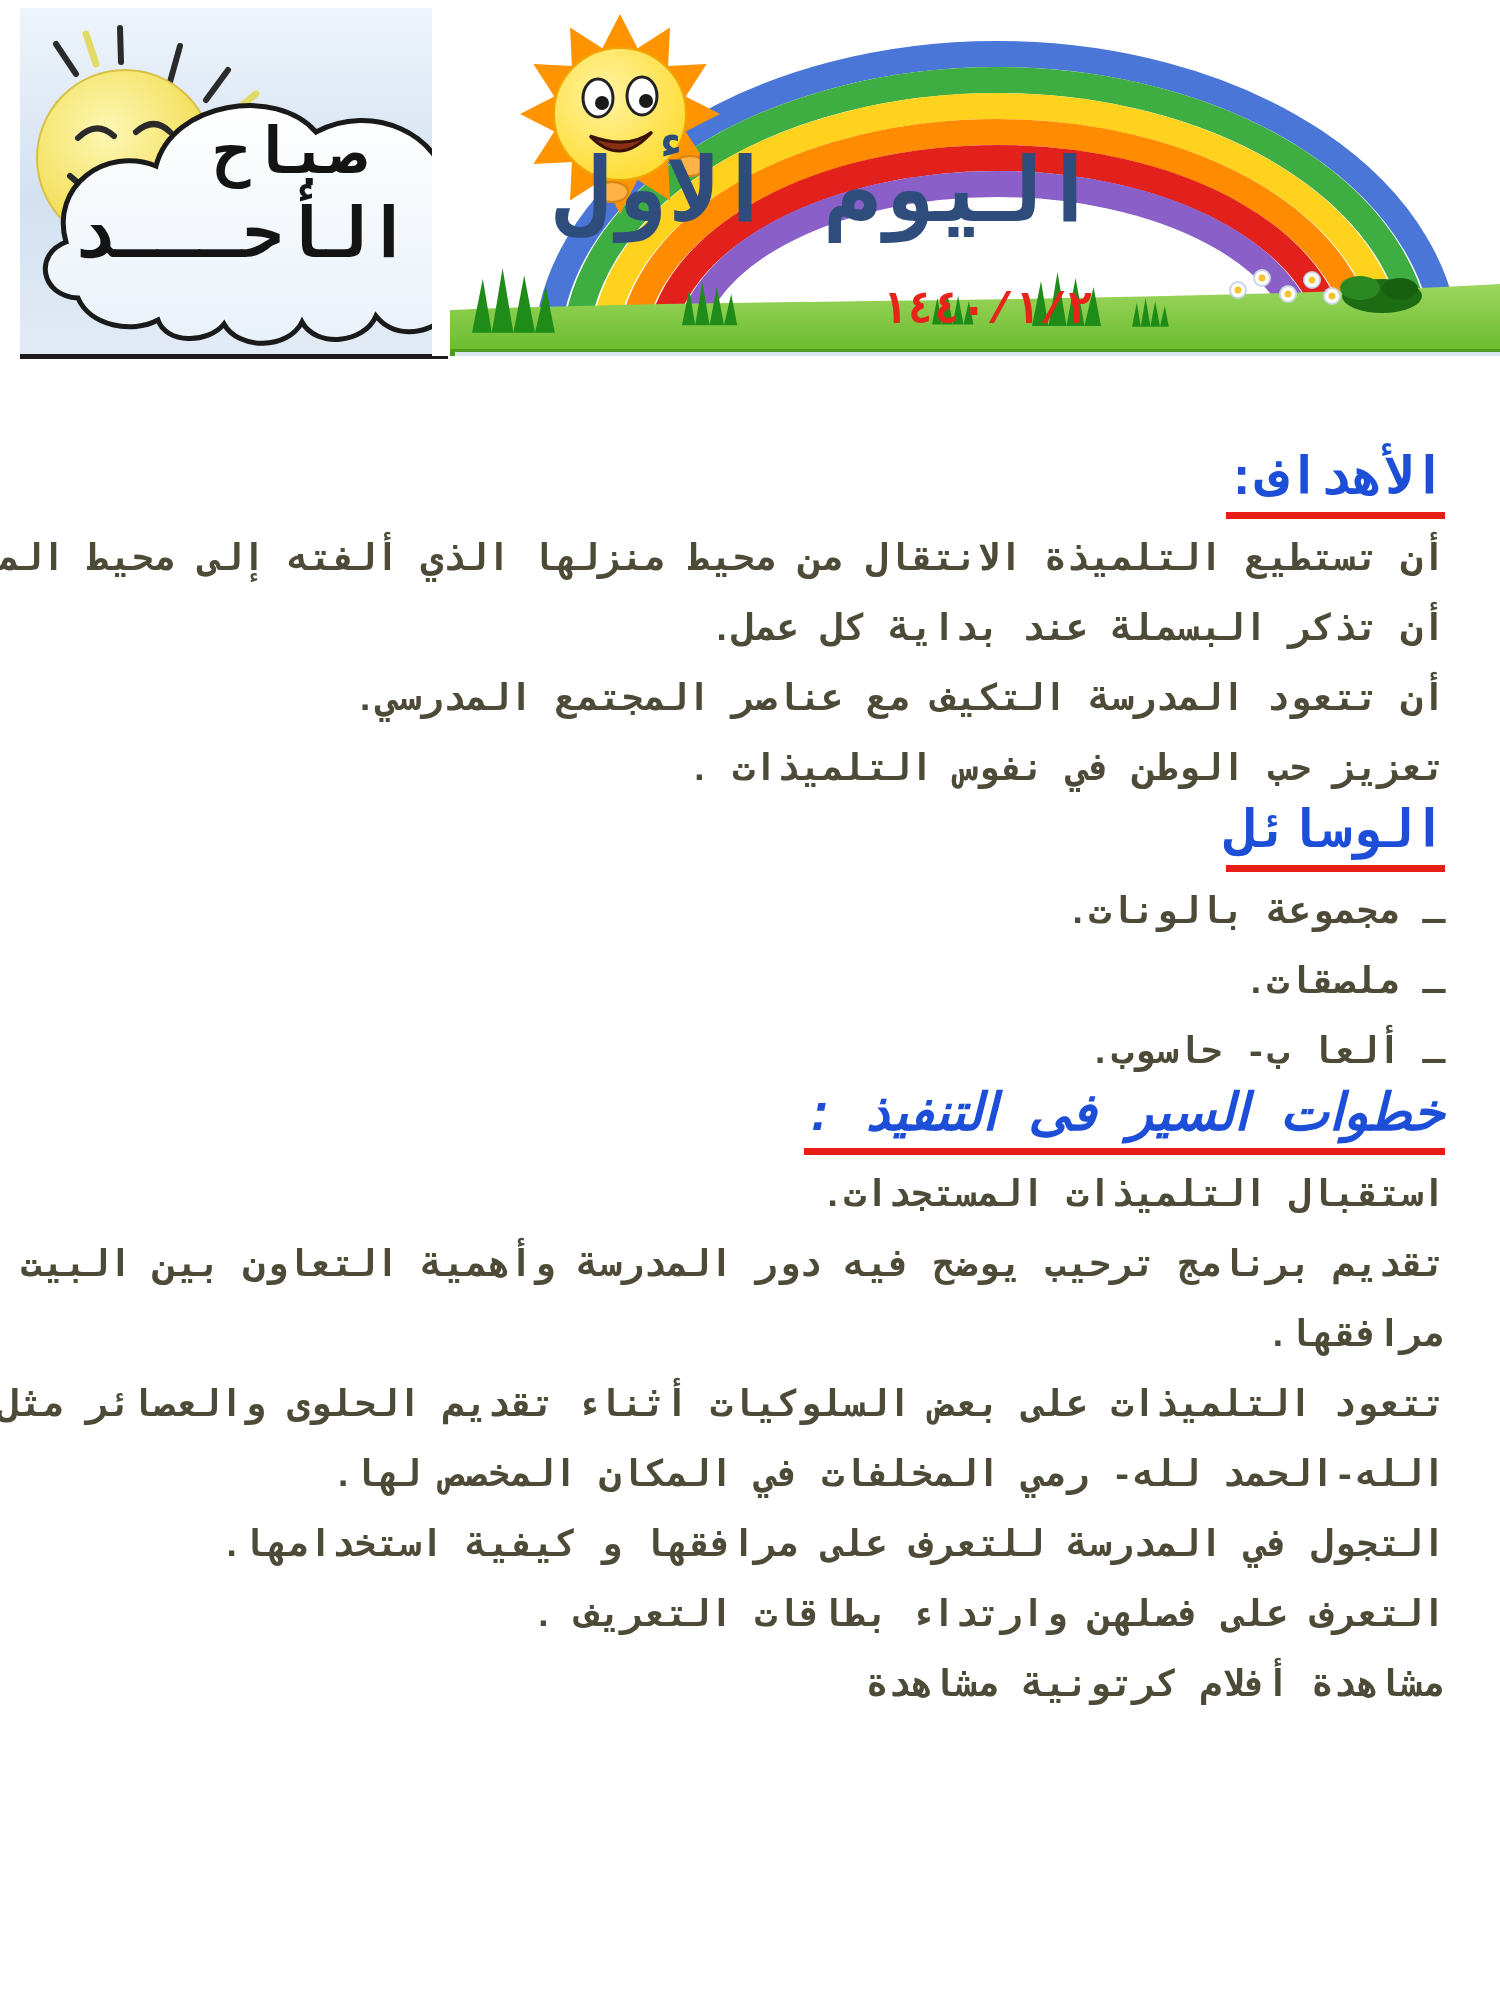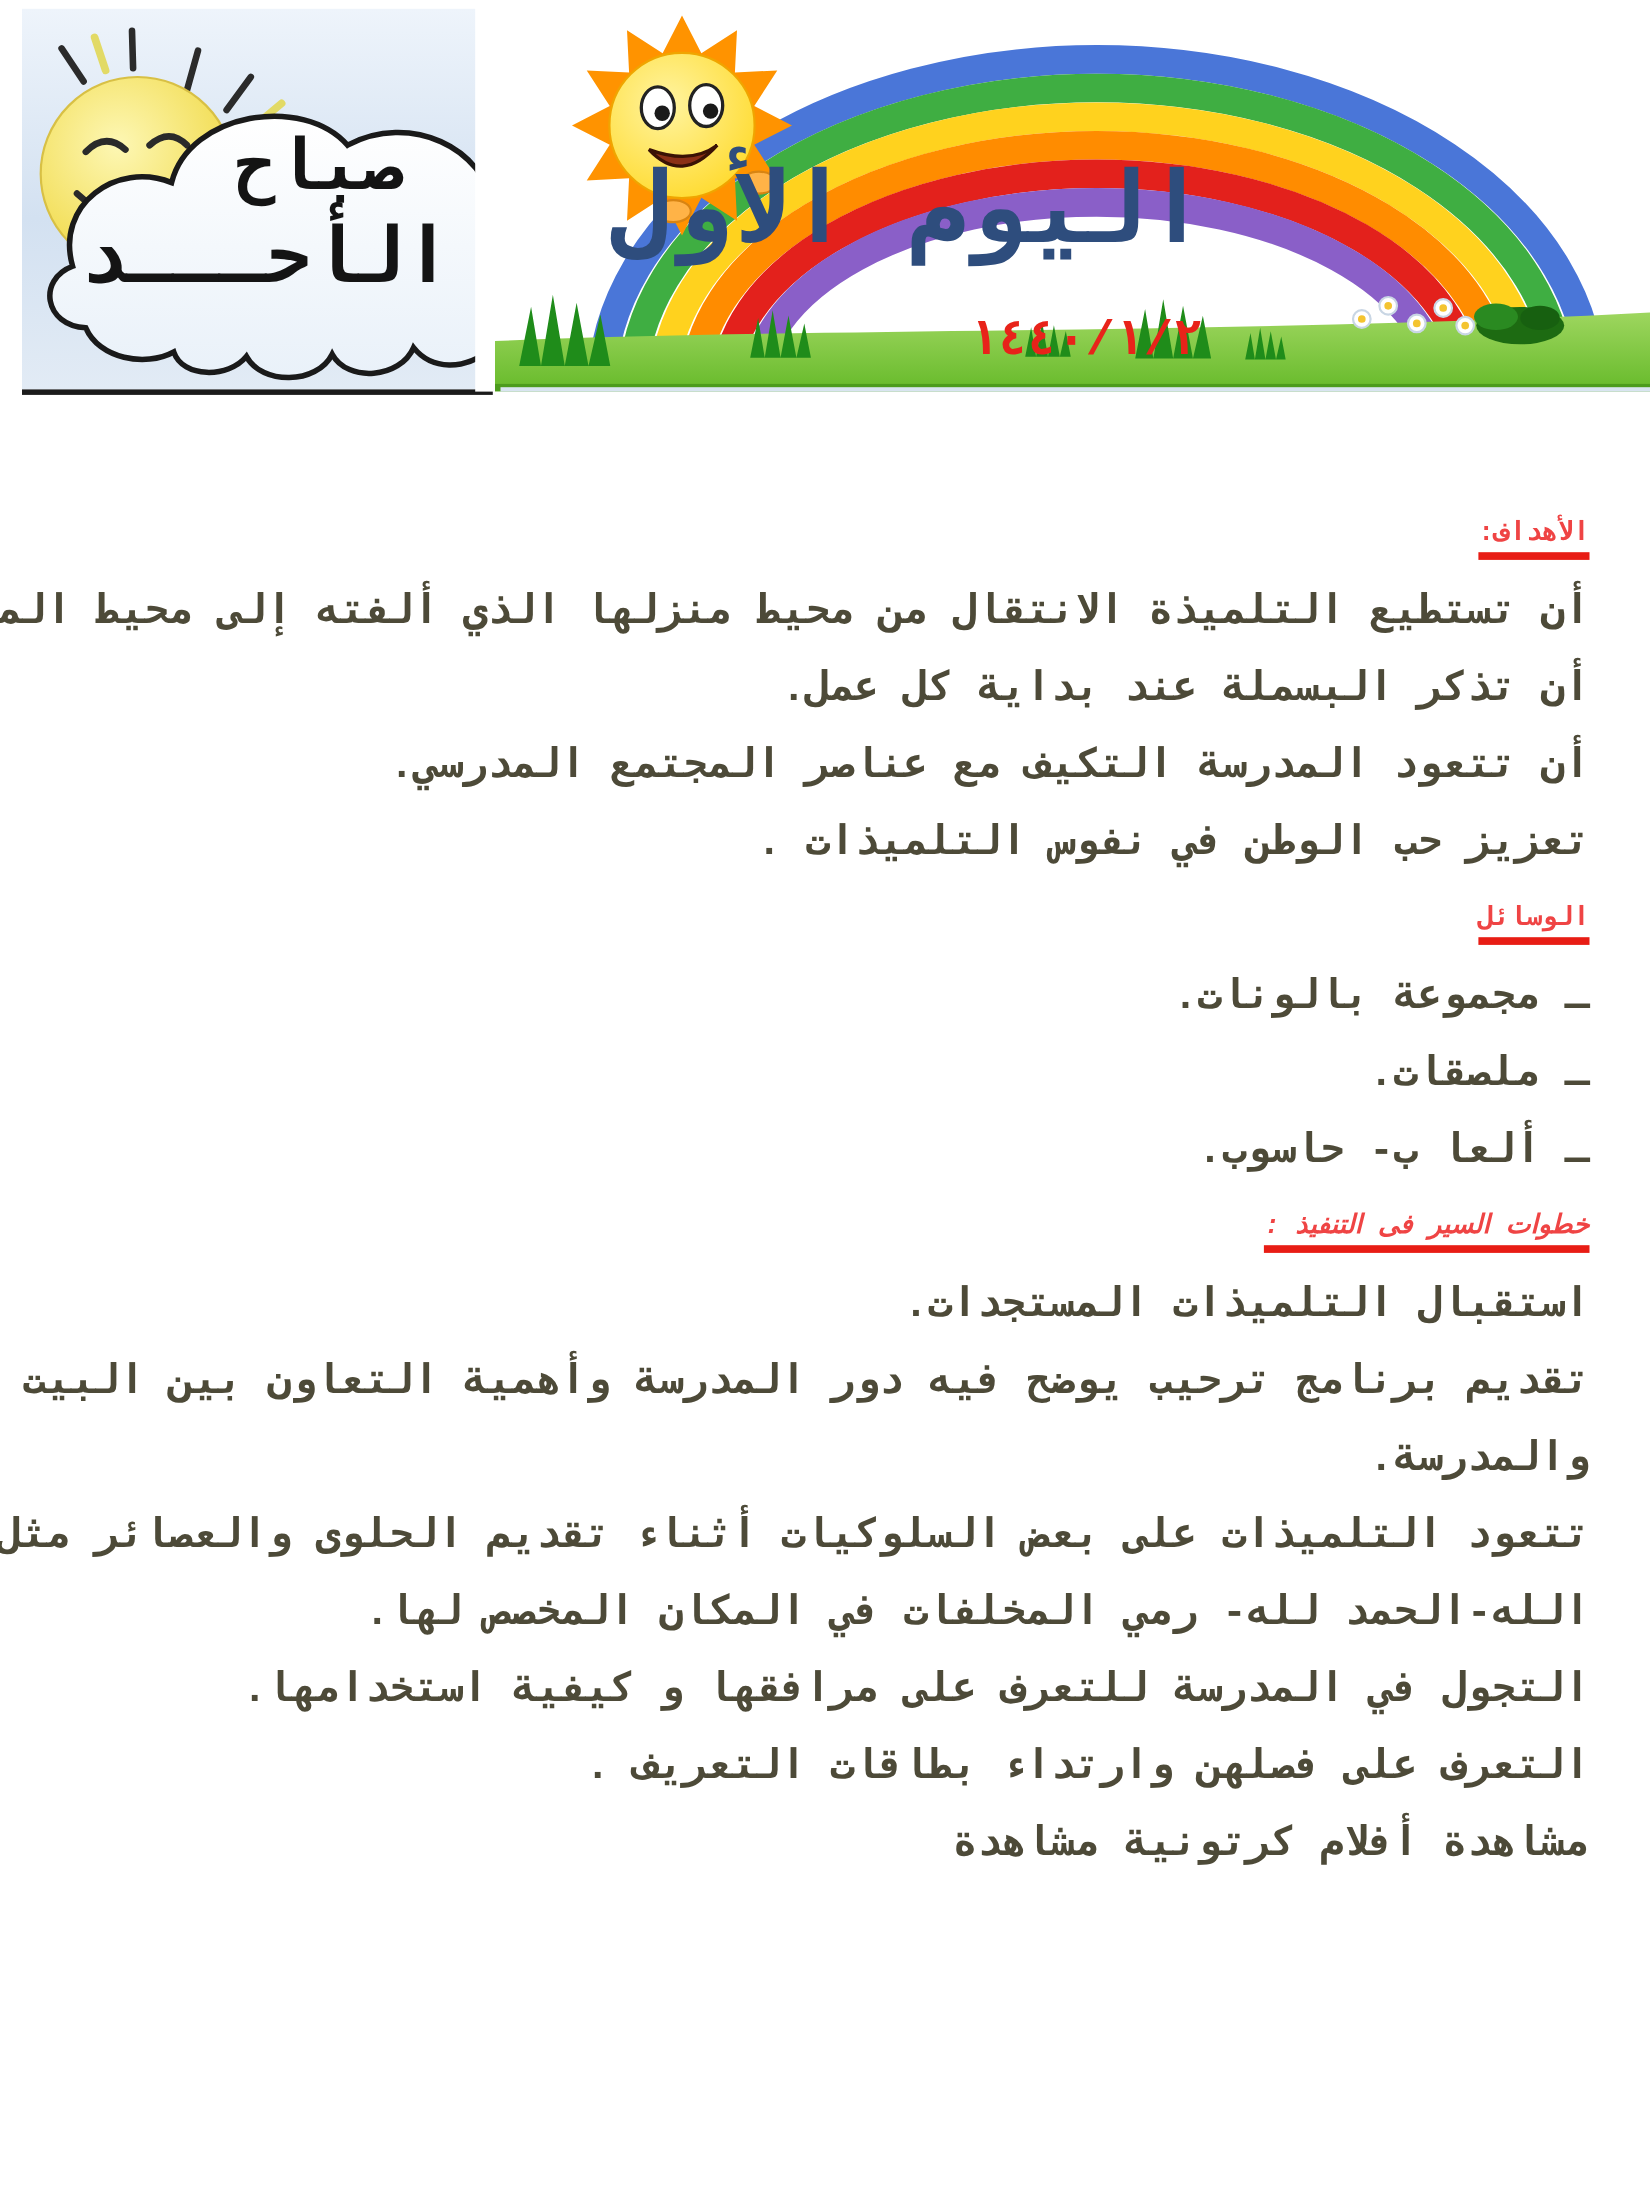--- a/index.html
+++ b/index.html
@@ -33,21 +33,21 @@
     direction:rtl;white-space:nowrap;
   }
   
   .doc-body{
     position:absolute;top:452px;right:55px;left:40px;
     direction:rtl;text-align:right;color:#4d4a38;font-weight:bold;
   }
   .t-line{font-size:37px;line-height:70px;white-space:nowrap;color:#4d4a38;}
   .h-red{line-height:70px;}
   .h-red span{
-    display:inline-block;color:#ef4444;font-size:24px;font-weight:bold;
+    display:inline-block;color:#1d4ed8;font-size:52px;font-weight:bold;
     border-bottom:7px solid #e81d15;padding-bottom:3px;line-height:1.1;
   }
   .h-italic span{font-style:italic;}
 </style>
 </head>
 <body>
 
 <div class="page">
 
   <div class="left-clip">
@@ -180,21 +180,21 @@
     <div class="t-line">تعزيز حب الوطن في نفوس التلميذات .</div>
 
     <div class="h-red"><span>الوسائل</span></div>
     <div class="t-line">ـ مجموعة بالونات.</div>
     <div class="t-line">ـ ملصقات.</div>
     <div class="t-line">ـ ألعا ب- حاسوب.</div>
 
     <div class="h-red h-italic"><span>خطوات السير فى التنفيذ :</span></div>
     <div class="t-line">استقبال التلميذات المستجدات.</div>
     <div class="t-line">تقديم برنامج ترحيب يوضح فيه دور المدرسة وأهمية التعاون بين البيت</div>
-    <div class="t-line">والمدرسة.</div>
+    <div class="t-line">مرافقها.</div>
     <div class="t-line">تتعود التلميذات على بعض السلوكيات أثناء تقديم الحلوى والعصائر مثل بسم</div>
     <div class="t-line">الله-الحمد لله- رمي المخلفات في المكان المخصص لها.</div>
     <div class="t-line">التجول في المدرسة للتعرف على مرافقها و كيفية استخدامها.</div>
     <div class="t-line">التعرف على فصلهن وارتداء بطاقات التعريف  .</div>
     <div class="t-line">مشاهدة أفلام كرتونية مشاهدة</div>
 
   </div>
 </div>
 
 </body></html>

